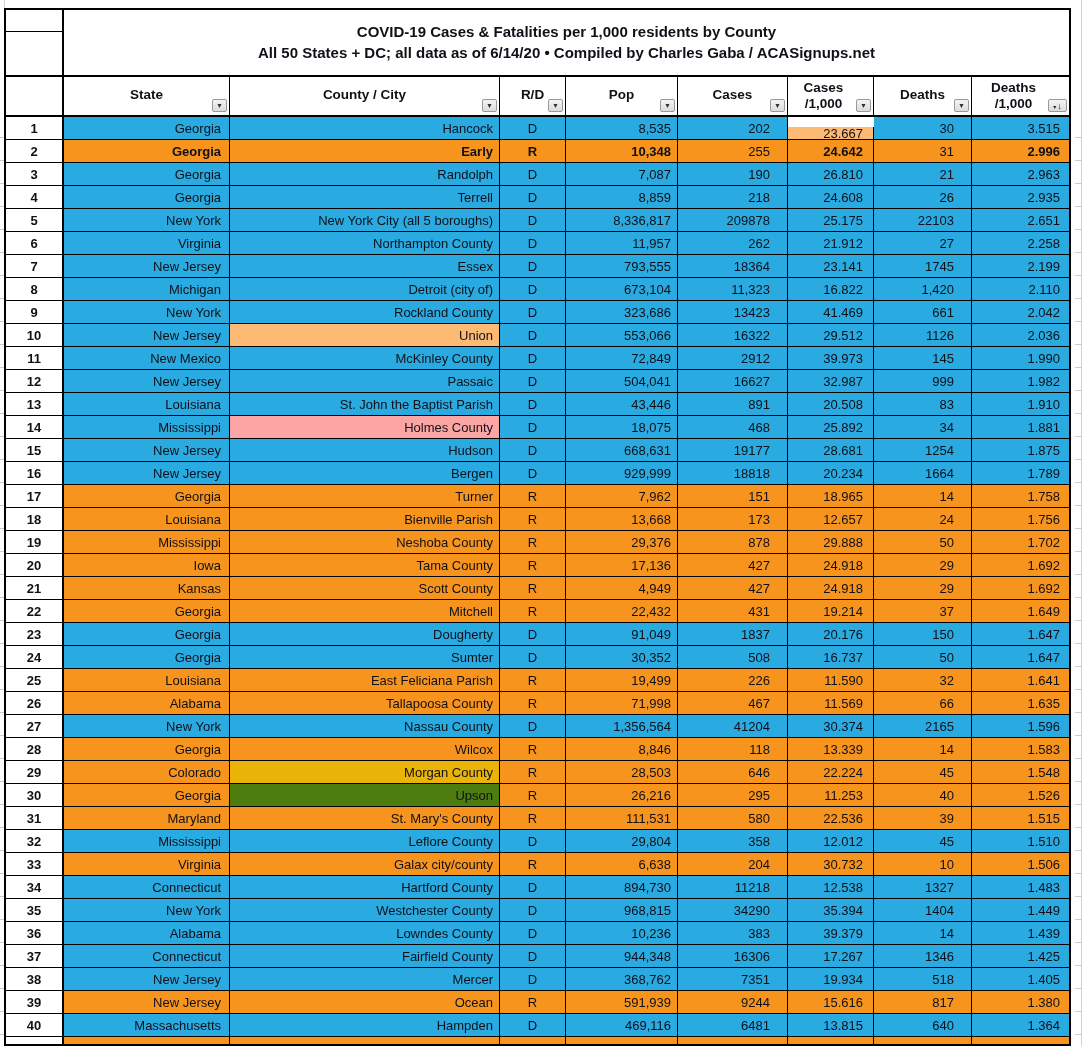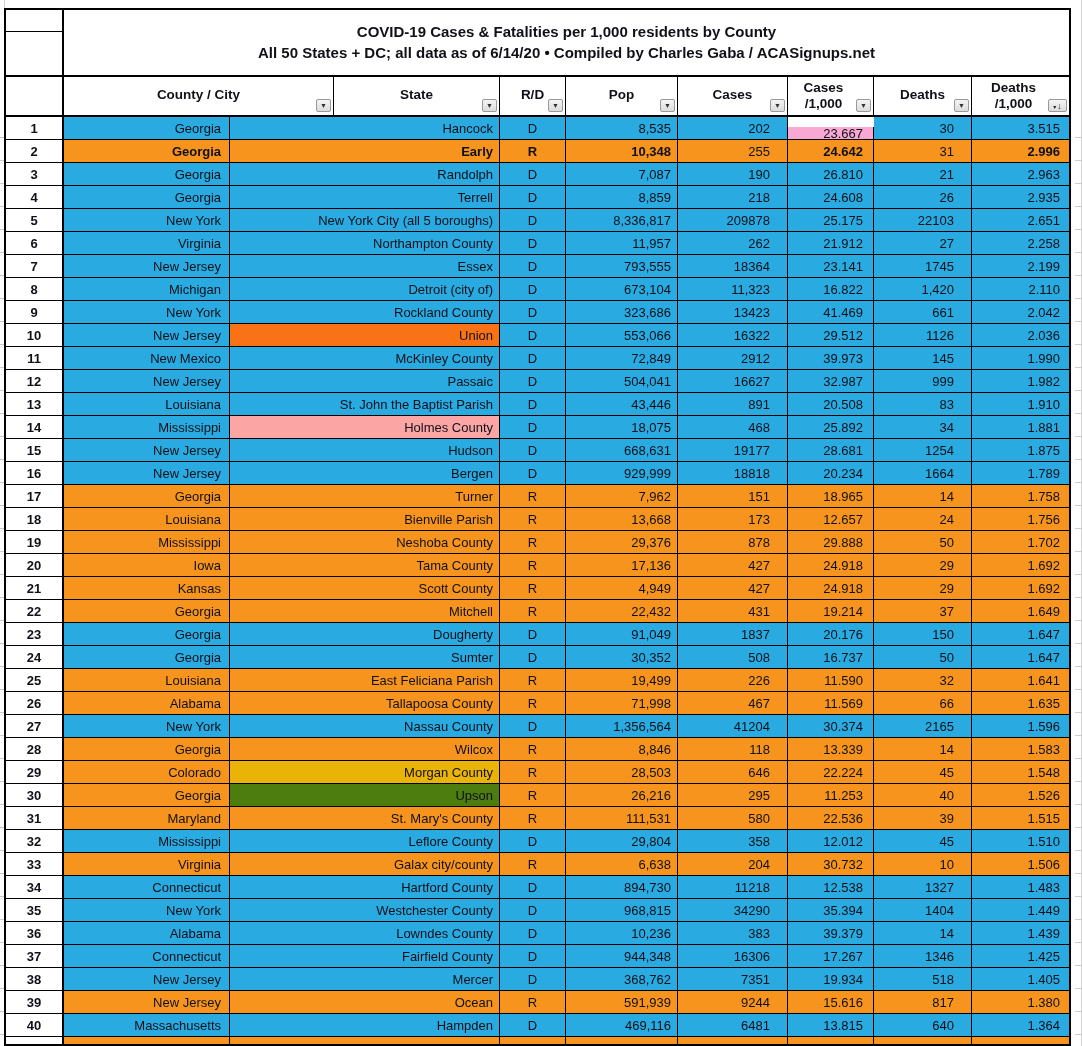--- a/index.html
+++ b/index.html
@@ -90,41 +90,41 @@
       <div class="corner-cell-bottom"></div>
     </div>
     <div class="title-cell">
       <div class="title-line">COVID-19 Cases &amp; Fatalities per 1,000 residents by County</div>
       <div class="title-line">All 50 States + DC; all data as of 6/14/20  • Compiled by Charles Gaba / ACASignups.net</div>
     </div>
   </div>
 
   <div class="header-row" id="header-row">
       <div class="hcell col-rank"><span class="hlabel"></span></div>
+      <div class="hcell col-state"><span class="hlabel">State</span><span class="fbtn">▼</span></div>
       <div class="hcell col-county"><span class="hlabel">County / City</span><span class="fbtn">▼</span></div>
-      <div class="hcell col-state"><span class="hlabel">State</span><span class="fbtn">▼</span></div>
       <div class="hcell col-rd"><span class="hlabel">R/D</span><span class="fbtn">▼</span></div>
       <div class="hcell col-pop"><span class="hlabel">Pop</span><span class="fbtn">▼</span></div>
       <div class="hcell col-cases"><span class="hlabel">Cases</span><span class="fbtn">▼</span></div>
       <div class="hcell col-cases_per_1000"><span class="hlabel">Cases
 /1,000</span><span class="fbtn">▼</span></div>
       <div class="hcell col-deaths"><span class="hlabel">Deaths</span><span class="fbtn">▼</span></div>
       <div class="hcell col-deaths_per_1000"><span class="hlabel">Deaths
 /1,000</span><span class="fbtn sort"><span class="tri">▾</span><span>↓</span></span></div>
     </div>
 
   <div id="rows">
       <div class="trow">
         <div class="tcell col-rank">1</div>
         <div class="tcell col-state" style="background: rgb(41, 171, 226);">Georgia</div>
         <div class="tcell col-county" style="background: rgb(41, 171, 226);">Hancock</div>
         <div class="tcell col-rd" style="background: rgb(41, 171, 226);">D</div>
         <div class="tcell col-pop" style="background: rgb(41, 171, 226);">8,535</div>
         <div class="tcell col-cases" style="background: rgb(41, 171, 226);">202</div>
-        <div class="tcell col-cases_per_1000" style="background: #f9a8d4; margin-top: 10px;">23.667</div>
+        <div class="tcell col-cases_per_1000" style="background: #fdba74; margin-top: 10px;">23.667</div>
         <div class="tcell col-deaths" style="background: rgb(41, 171, 226);">30</div>
         <div class="tcell col-deaths_per_1000" style="background: rgb(41, 171, 226);">3.515</div>
       </div>
       <div class="trow bold">
         <div class="tcell col-rank">2</div>
         <div class="tcell col-state" style="background: rgb(247, 148, 29);">Georgia</div>
         <div class="tcell col-county" style="background: rgb(247, 148, 29);">Early</div>
         <div class="tcell col-rd" style="background: rgb(247, 148, 29);">R</div>
         <div class="tcell col-pop" style="background: rgb(247, 148, 29);">10,348</div>
         <div class="tcell col-cases" style="background: rgb(247, 148, 29);">255</div>
@@ -205,21 +205,21 @@
         <div class="tcell col-rd" style="background: rgb(41, 171, 226);">D</div>
         <div class="tcell col-pop" style="background: rgb(41, 171, 226);">323,686</div>
         <div class="tcell col-cases" style="background: rgb(41, 171, 226);">13423</div>
         <div class="tcell col-cases_per_1000" style="background: rgb(41, 171, 226);">41.469</div>
         <div class="tcell col-deaths" style="background: rgb(41, 171, 226);">661</div>
         <div class="tcell col-deaths_per_1000" style="background: rgb(41, 171, 226);">2.042</div>
       </div>
       <div class="trow">
         <div class="tcell col-rank">10</div>
         <div class="tcell col-state" style="background: rgb(41, 171, 226);">New Jersey</div>
-        <div class="tcell col-county" style="background: #f97316;">Union</div>
+        <div class="tcell col-county" style="background: #fdba74;">Union</div>
         <div class="tcell col-rd" style="background: rgb(41, 171, 226);">D</div>
         <div class="tcell col-pop" style="background: rgb(41, 171, 226);">553,066</div>
         <div class="tcell col-cases" style="background: rgb(41, 171, 226);">16322</div>
         <div class="tcell col-cases_per_1000" style="background: rgb(41, 171, 226);">29.512</div>
         <div class="tcell col-deaths" style="background: rgb(41, 171, 226);">1126</div>
         <div class="tcell col-deaths_per_1000" style="background: rgb(41, 171, 226);">2.036</div>
       </div>
       <div class="trow">
         <div class="tcell col-rank">11</div>
         <div class="tcell col-state" style="background: rgb(41, 171, 226);">New Mexico</div>

